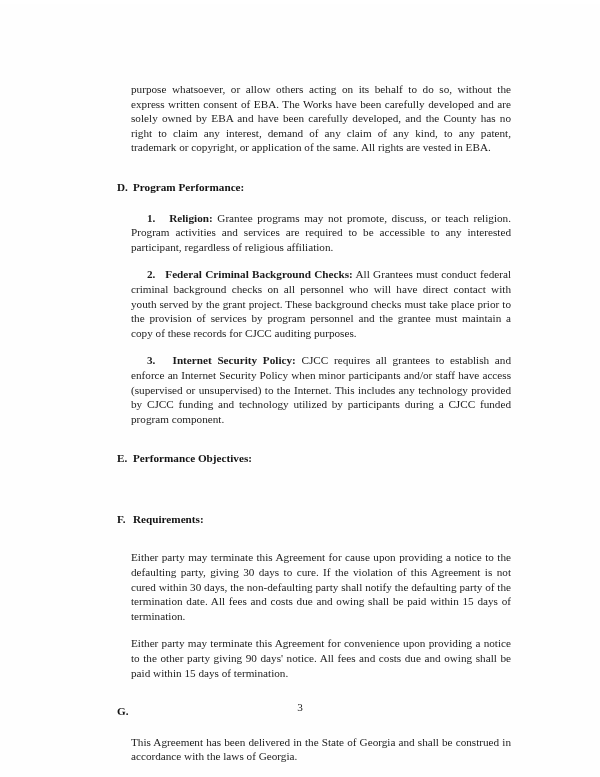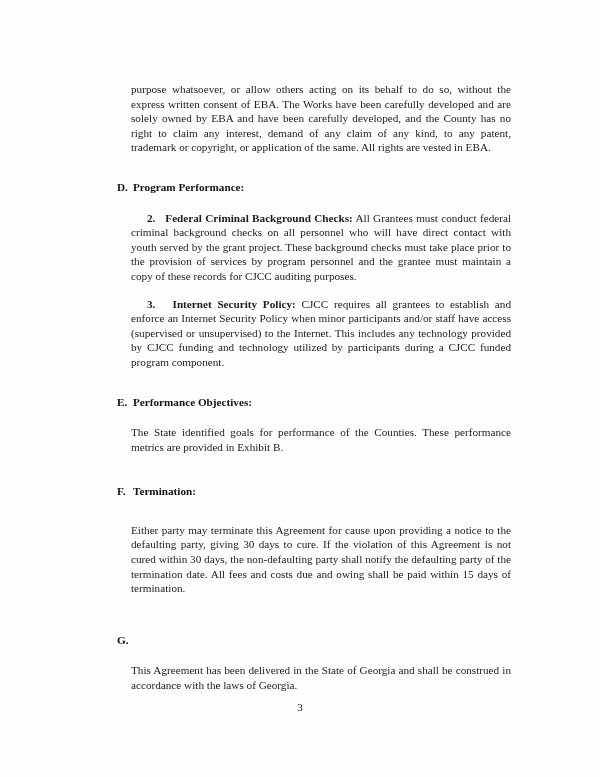--- a/index.html
+++ b/index.html
@@ -95,47 +95,48 @@
 
     <div class="gap-sm"></div>
 
     <div class="section-head">
       <span class="section-letter">D.</span>
       <span>Program Performance:</span>
     </div>
 
     <div class="gap-md"></div>
 
+    <p class="numbered para"><b>1.</b><b>&nbsp;&nbsp; </b><b>Religion:</b><span> Grantee programs may not promote, discuss, or teach religion. Program activities and services are required to be accessible to any interested participant, regardless of religious affiliation.</span></p>
 
     <p class="numbered para"><b>2.</b><b>&nbsp;&nbsp; </b><b>Federal Criminal Background Checks:</b><span>  All Grantees must conduct federal criminal background checks on all personnel who will have direct contact with youth served by the grant project. These background checks must take place prior to the provision of services by program personnel and the grantee must maintain a copy of these records for CJCC auditing purposes.</span></p>
 
     <p class="numbered para"><b>3.</b><b>&nbsp;&nbsp; </b><b>Internet Security Policy:</b><span>  CJCC requires all grantees to establish and enforce an Internet Security Policy when minor participants and/or staff have access (supervised or unsupervised) to the Internet. This includes any technology provided by CJCC funding and technology utilized by participants during a CJCC funded program component.</span></p>
 
     <div class="gap-sm"></div>
 
     <div class="section-head">
       <span class="section-letter">E.</span>
       <span>Performance Objectives:</span>
     </div>
 
     <div class="gap-md"></div>
 
-    <p class="body-block para-tight">The State identified goals for performance of the Counties.  These performance metrics are provided in Exhibit B.</p>
 
     <div class="gap-xl"></div>
 
     <div class="section-head">
       <span class="section-letter">F.</span>
-      <span>Termination:</span>
+      <span>Requirements:</span>
     </div>
 
     <div class="gap-lg"></div>
 
     <p class="body-block para">Either party may terminate this Agreement for cause upon providing a notice to the defaulting party, giving 30 days to cure.  If the violation of this Agreement is not cured within 30 days, the non-defaulting party shall notify the defaulting party of the termination date.  All fees and costs due and owing shall be paid within 15 days of termination.</p>
 
+    <p class="body-block para-tight">Either party may terminate this Agreement for convenience upon providing a notice to the other party giving 90 days' notice.  All fees and costs due and owing shall be paid within 15 days of termination.</p>
 
     <div class="gap-lg"></div>
 
     <div class="section-head">
       <span class="section-letter">G.</span>
     </div>
 
     <div class="gap-md"></div>
 
     <p class="body-block para-tight">This Agreement has been delivered in the State of Georgia and shall be construed in accordance with the laws of Georgia.</p>

